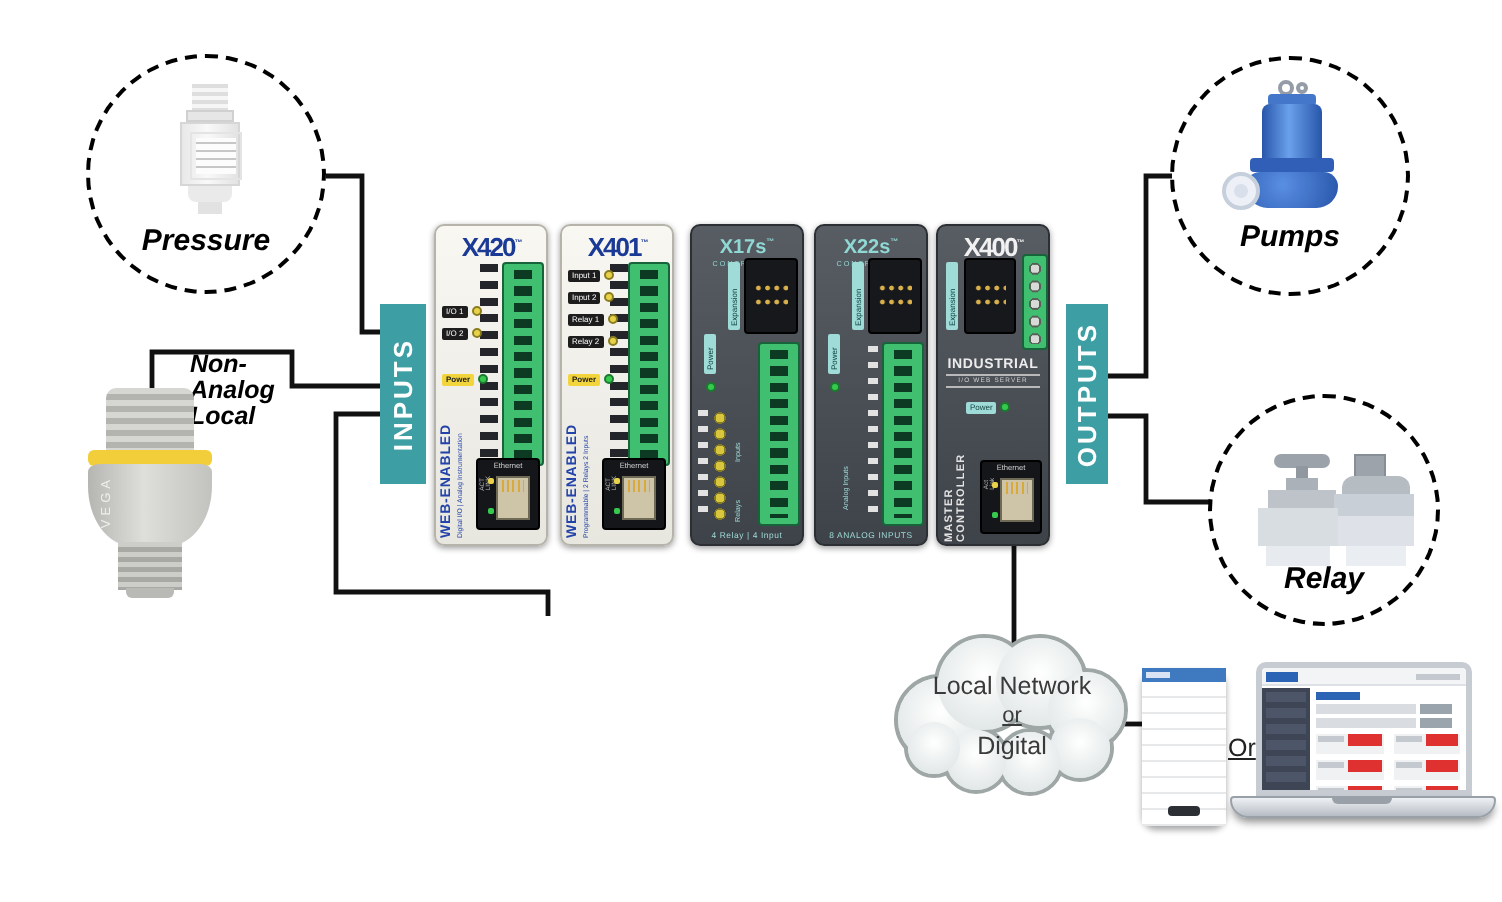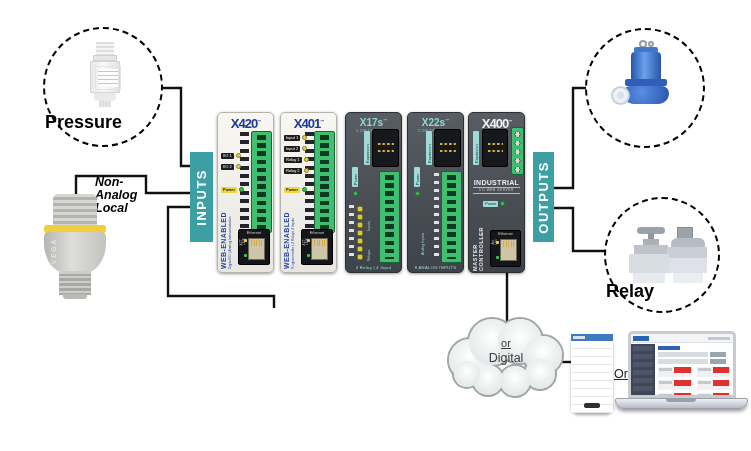--- a/index.html
+++ b/index.html
@@ -6,22 +6,22 @@
   .canvas{position:relative;width:751px;height:451px;background:#fff;overflow:hidden;
           font-family:"Liberation Sans",sans-serif;color:#000;}
   .canvas *{box-sizing:border-box;}
   i{display:block;position:absolute;}
 
   
   .wires{position:absolute;left:0;top:0;z-index:1;}
 
   
   .circle{position:absolute;border:2.4px dashed #000;border-radius:50%;z-index:2;background:#fff0;}
-  .circle-label{position:absolute;left:0;right:0;text-align:left;
-                font-weight:bold;font-size:18px;color:#000;z-index:3;}
+  .circle-label{position:absolute;left:0;right:0;text-align:center;font-style:italic;
+                font-weight:bold;font-size:15px;color:#000;z-index:3;}
 
   
   .bar{position:absolute;background:#3D9FA4;display:flex;align-items:center;justify-content:center;z-index:2;}
   .vtx{writing-mode:vertical-rl;transform:rotate(180deg);display:inline-block;}
   .bar .vtx{color:#fff;font-weight:bold;font-size:13px;letter-spacing:1.5px;}
 
   
   .module{position:absolute;top:112px;width:57px;height:161px;border-radius:5px;z-index:2;
           box-shadow:0 1px 3px rgba(0,0,0,.4);}
   .module.white{background:linear-gradient(180deg,#f8f7f2,#e7e6df);border:1px solid #b5b3aa;}
@@ -367,20 +367,21 @@
   <div class="circle" style="left:585px;top:28px;width:120px;height:120px">
     <div class="pumpgfx">
       <i class="eye"></i>
         <i class="eye2"></i>
       <i class="cap"></i>
       <i class="motor"></i>
       <i class="flange"></i>
       <i class="volute"></i>
       <i class="disch"></i>
     </div>
+    <div class="circle-label" style="top:80px">Pumps</div>
   </div>
 
   <div class="circle" style="left:604px;top:197px;width:116px;height:116px">
     <div class="valvegfx">
       <i class="mon"></i>
       <i class="wheel"></i>
         <i class="stem"></i>
       <i class="cone"></i>
         <i class="bonnet"></i>
       <i class="lid"></i>
@@ -415,20 +416,21 @@
         <circle cx="49" cy="28" r="23"></circle>
         <circle cx="77" cy="27" r="22"></circle>
       <circle cx="100" cy="41" r="19"></circle>
         <circle cx="97" cy="60" r="15"></circle>
         <circle cx="72" cy="67" r="15"></circle>
       <circle cx="45" cy="66" r="15"></circle>
         <circle cx="24" cy="60" r="13"></circle>
     </g>
   </svg>
   <div class="cloudtxt">
+    <span style="display:block">Local Network</span>
     <span class="or" style="display:block">or</span>
     <span style="display:block">Digital</span>
   </div>
 
   <div class="phone">
     <i class="spk"></i>
     <i class="cam"></i>
     <div class="scr">
       <div class="ph-head"></div>
       <div class="ph-rows"></div>

